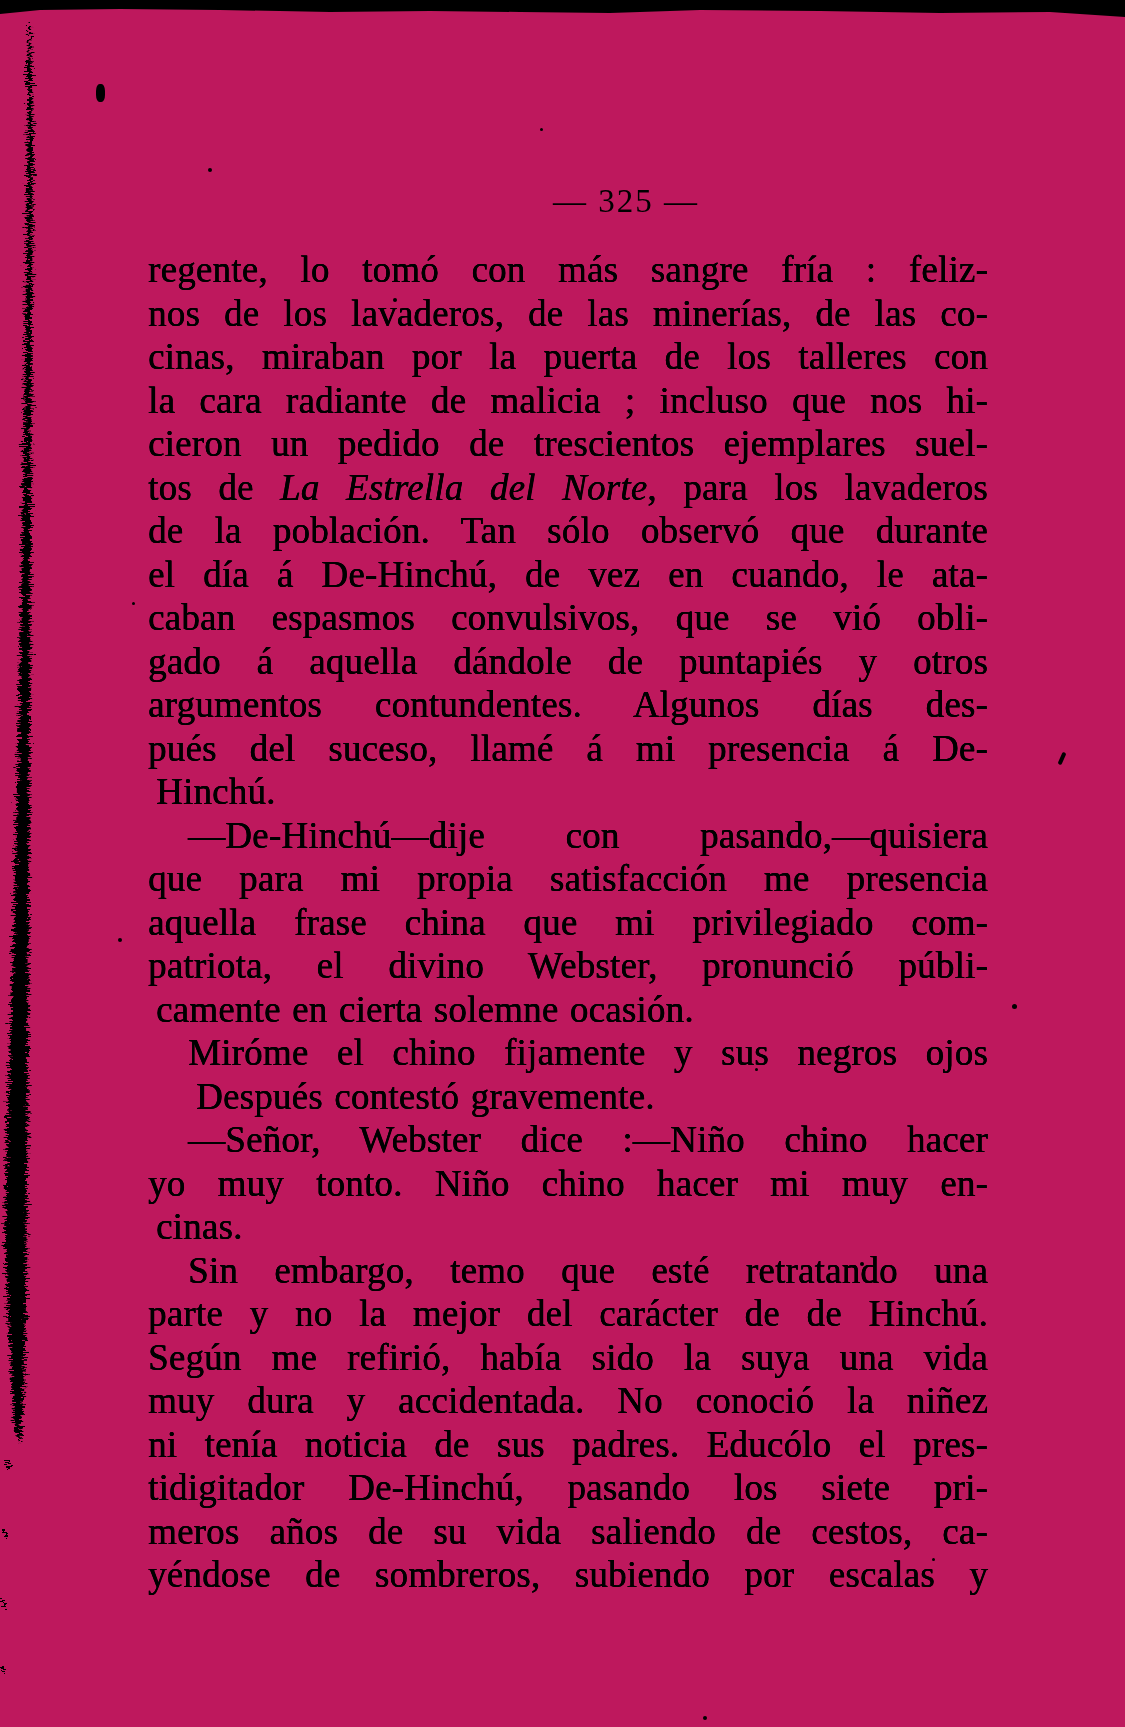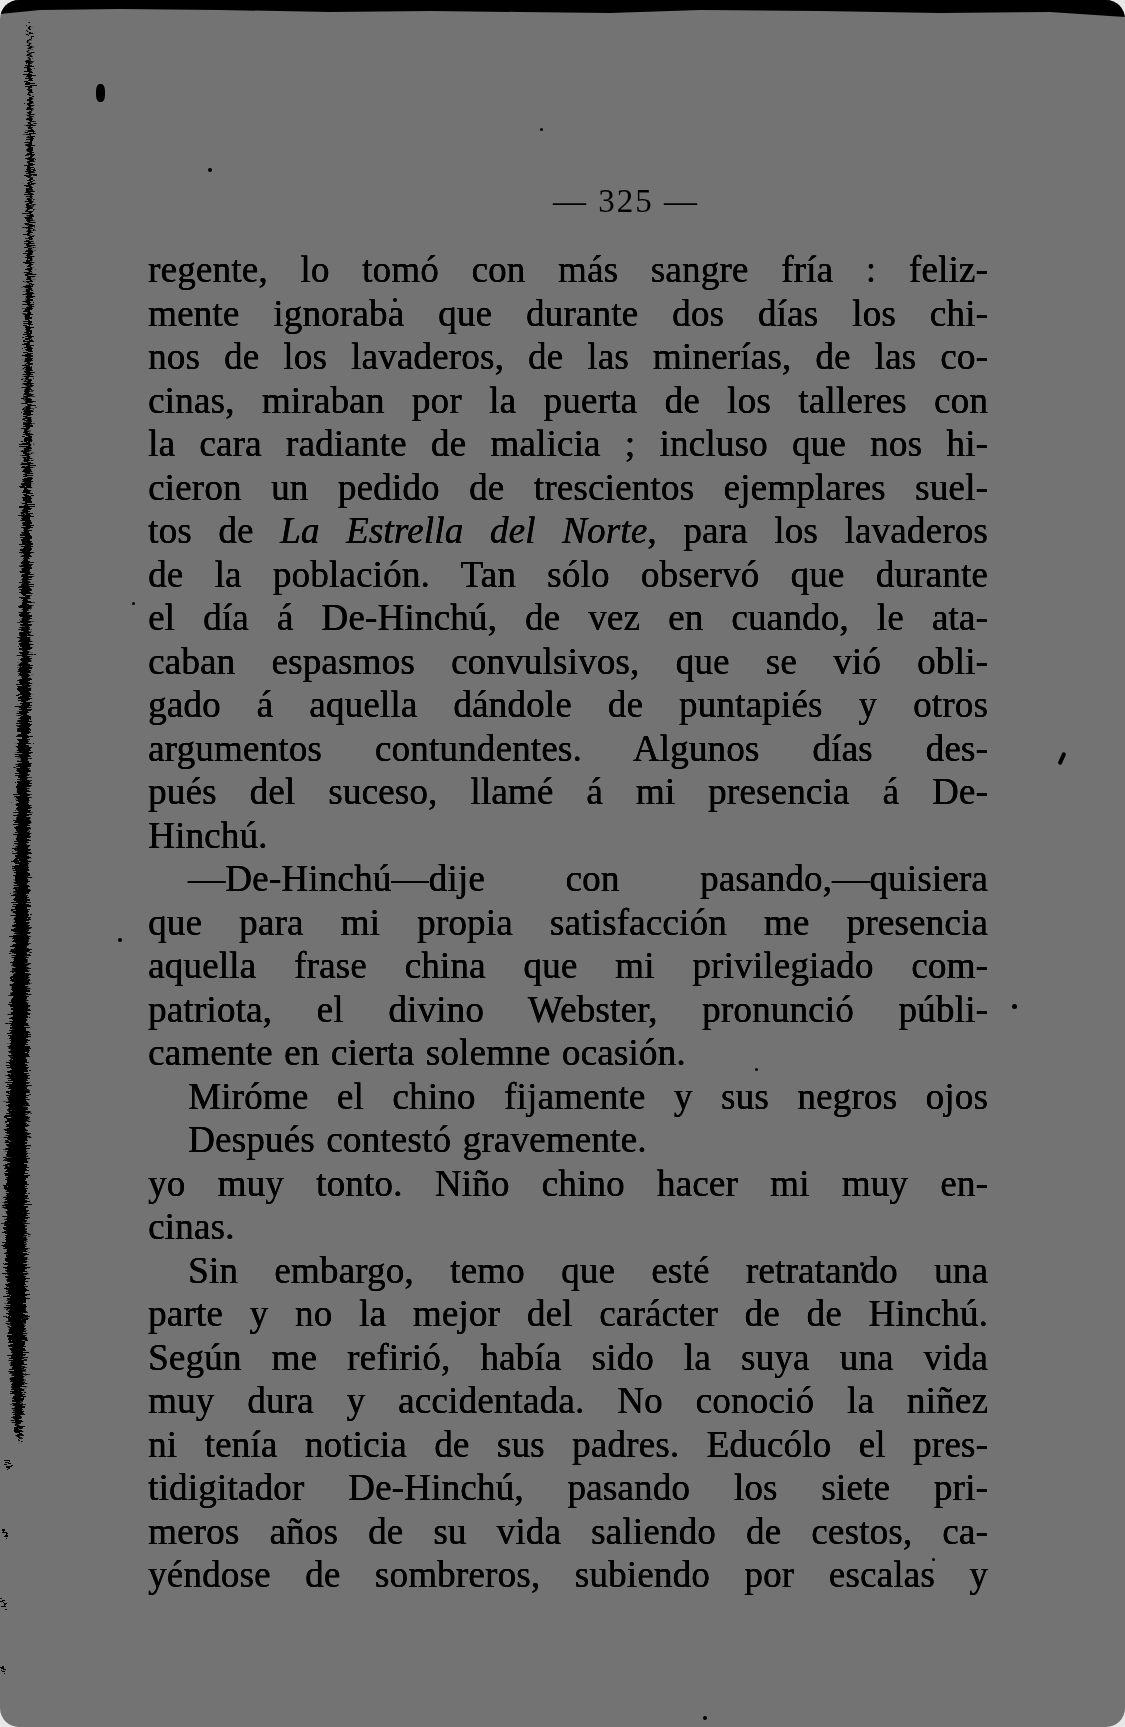--- a/index.html
+++ b/index.html
@@ -1,24 +1,23 @@
 <!DOCTYPE html>
 <html><head>
 <meta charset="utf-8">
 <style>
   html, body { margin: 0; padding: 0; background: #e8e8e8; }
   .page {
     position: relative;
     width: 1125px;
     height: 1727px;
-    background: #737373;
+    background: #be185d;
     overflow: hidden;
     font-family: "Liberation Serif", "DejaVu Serif", serif;
     color: #000;
-    border-radius: 19px;
   }
   
   .top-edge {
     position: absolute;
     left: 0; top: 0;
     width: 1125px; height: 20px;
     background: #000;
     clip-path: polygon(0 0, 1125px 0, 1125px 17px, 1050px 12px, 940px 13px,
       820px 11px, 700px 10px, 610px 13px, 520px 12px, 430px 11px, 330px 12px,
       220px 10px, 120px 9px, 40px 10px, 0 14px);
@@ -38,21 +37,21 @@
     position: absolute;
     left: 148px; top: 248px;
     width: 840px;
     font-size: 37px;
     line-height: 43.5px;
     letter-spacing: 0.2px;
     word-spacing: 2px;
     text-shadow: 0.4px 0 0 #000, 0 0.3px 0 #000;
   }
   .line { text-align: justify; text-align-last: justify; white-space: normal; font-family: Liberation Serif, serif; }
-  .line.nj { text-align: center; text-align-last: left; }
+  .line.nj { text-align: center; text-align-last: left; margin-left: 8px; }
   .line.ind { text-indent: 40px; }
   .it { font-style: italic; }
   .speck { position: absolute; background: #000; border-radius: 50%; }
   .tickmark {
     position: absolute;
     left: 1060px; top: 752px;
     width: 4px; height: 13px;
     background: #000;
     transform: rotate(24deg);
     border-radius: 2px;
@@ -81,40 +80,40 @@
       <rect x="4" y="1530" width="3" height="9" fill="#000"></rect>
       <rect x="2" y="1600" width="3" height="8" fill="#000"></rect>
       <rect x="1" y="1665" width="3" height="8" fill="#000"></rect>
     </g>
   </svg>
 
   <div class="page-number">— 325 —</div>
 
   <div class="text-block">
       <div class="line"><span>regente, lo tomó con más sangre fría : feliz-</span></div>
-      <div class="line"><span>mente ignoraba que durante dos días los chi-</span></div>
       <div class="line"><span>nos de los lavaderos, de las minerías, de las co-</span></div>
       <div class="line"><span>cinas, miraban por la puerta de los talleres con</span></div>
       <div class="line"><span>la cara radiante de malicia ; incluso que nos hi-</span></div>
       <div class="line"><span>cieron un pedido de trescientos ejemplares suel-</span></div>
       <div class="line"><span>tos de </span><span class="it">La Estrella del Norte</span><span>, para los lavaderos</span></div>
       <div class="line"><span>de la población. Tan sólo observó que durante</span></div>
       <div class="line"><span>el día á De-Hinchú, de vez en cuando, le ata-</span></div>
       <div class="line"><span>caban espasmos convulsivos, que se vió obli-</span></div>
       <div class="line"><span>gado á aquella dándole de puntapiés y otros</span></div>
       <div class="line"><span>argumentos contundentes. Algunos días des-</span></div>
       <div class="line"><span>pués del suceso, llamé á mi presencia á De-</span></div>
       <div class="line nj"><span>Hinchú.</span></div>
       <div class="line ind"><span>—De-Hinchú—dije con pasando,—quisiera</span></div>
       <div class="line"><span>que para mi propia satisfacción me presencia</span></div>
       <div class="line"><span>aquella frase china que mi privilegiado com-</span></div>
       <div class="line"><span>patriota, el divino Webster, pronunció públi-</span></div>
       <div class="line nj"><span>camente en cierta solemne ocasión.</span></div>
       <div class="line ind"><span>Miróme el chino fijamente y sus negros ojos</span></div>
       <div class="line ind nj"><span>Después contestó gravemente.</span></div>
+      <div class="line ind"><span>—Señor, Webster dice :—Niño chino hacer</span></div>
       <div class="line"><span>yo muy tonto. Niño chino hacer mi muy en-</span></div>
       <div class="line nj"><span>cinas.</span></div>
       <div class="line ind"><span>Sin embargo, temo que esté retratando una</span></div>
       <div class="line"><span>parte y no la mejor del carácter de de Hinchú.</span></div>
       <div class="line"><span>Según me refirió, había sido la suya una vida</span></div>
       <div class="line"><span>muy dura y accidentada. No conoció la niñez</span></div>
       <div class="line"><span>ni tenía noticia de sus padres. Educólo el pres-</span></div>
       <div class="line"><span>tidigitador De-Hinchú, pasando los siete pri-</span></div>
       <div class="line"><span>meros años de su vida saliendo de cestos, ca-</span></div>
       <div class="line"><span>yéndose de sombreros, subiendo por escalas y</span></div>

